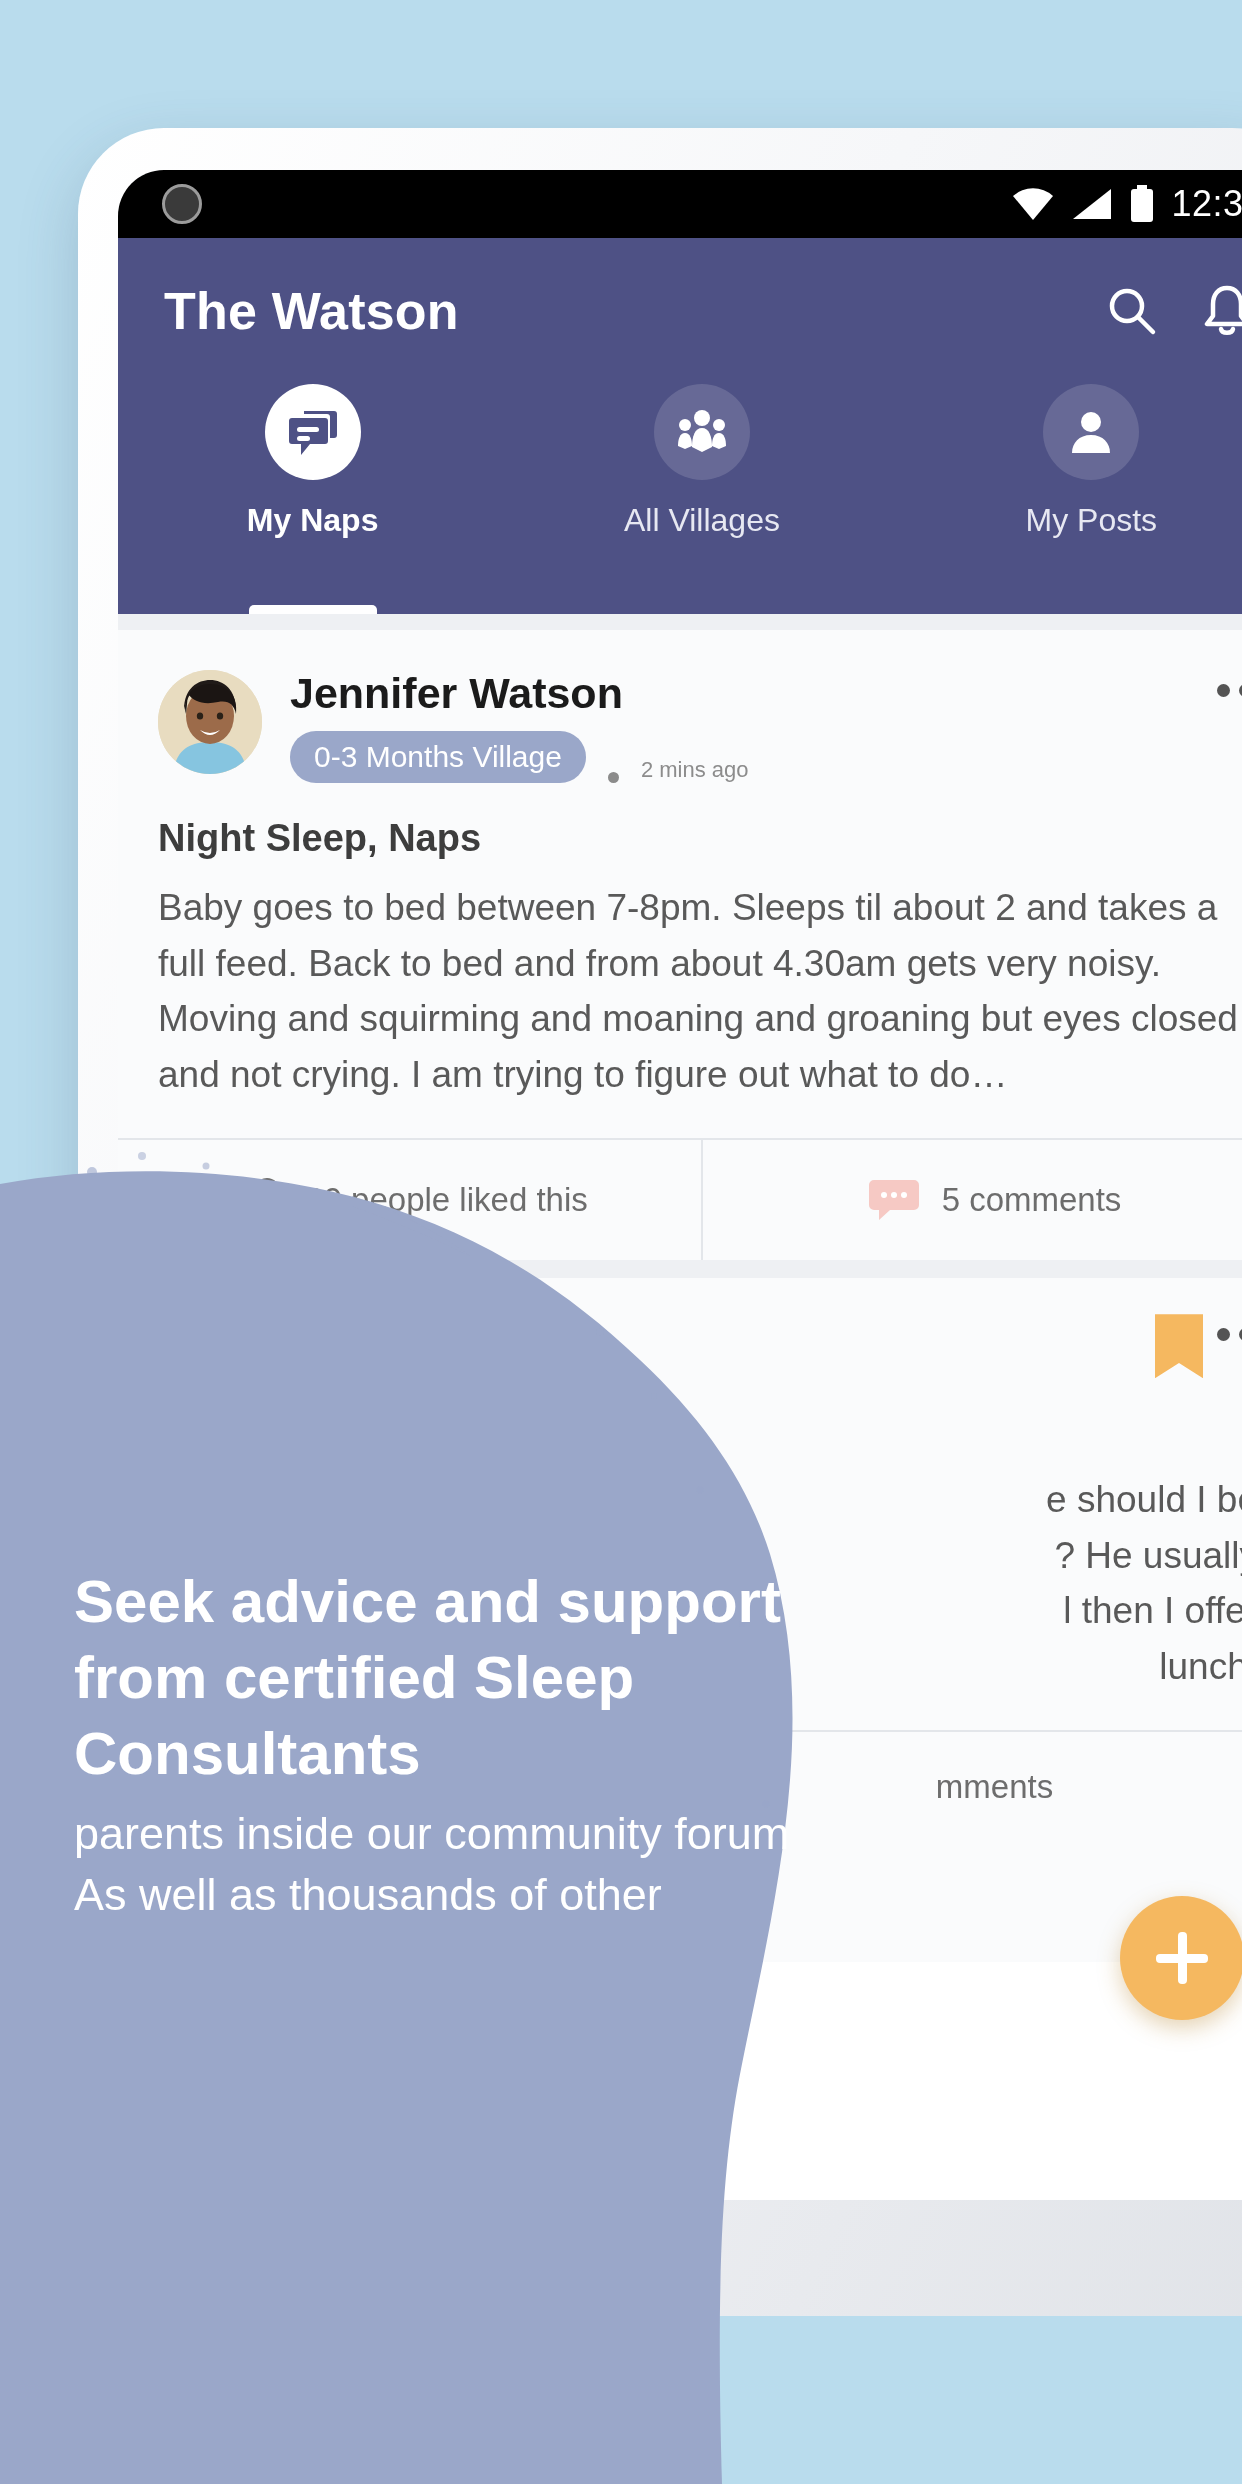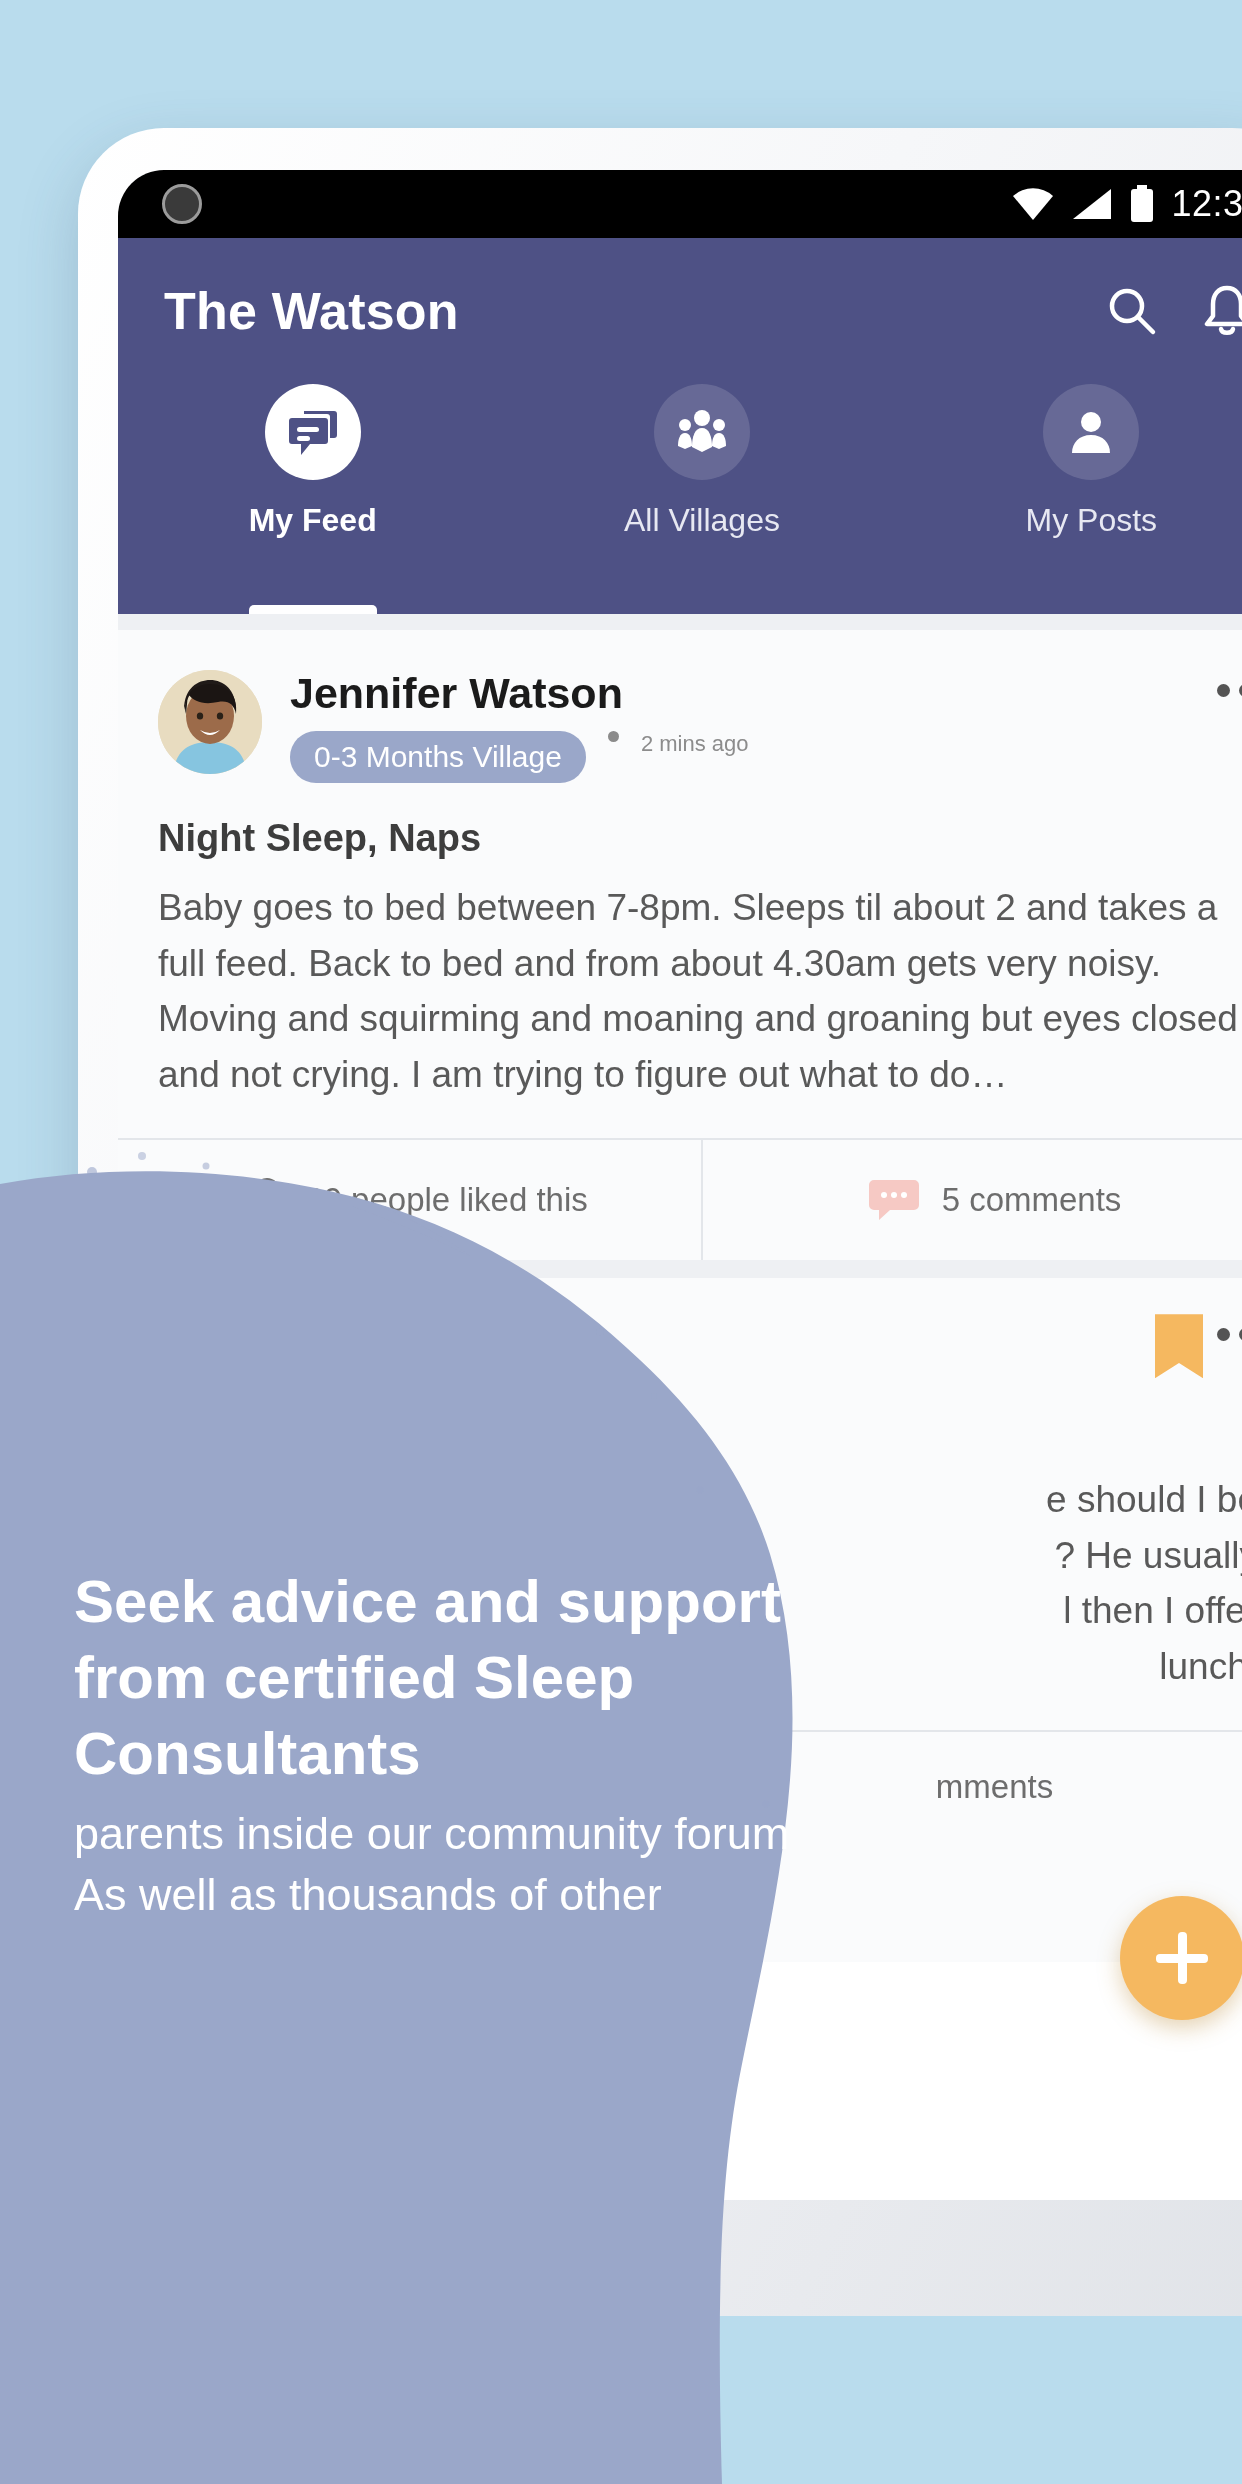--- a/index.html
+++ b/index.html
@@ -101,21 +101,21 @@
   #feed{background:#eef0f3;padding-top:16px;}
   .card{background:#fafbfc;margin-bottom:18px;}
 
   .post-head{display:flex;align-items:flex-start;padding:40px 34px 0 40px;}
   .avatar{
     width:104px;height:104px;border-radius:50%;flex:0 0 104px;
     overflow:hidden;background:#e7ddc4;position:relative;
   }
   .post-head-text{margin-left:28px;flex:1;min-width:0;}
   .author{font-size:43px;font-weight:700;color:#1b1b1b;line-height:1.1;}
-  .meta-row{display:flex;align-items:flex-start;gap:22px;margin-top:14px;}
+  .meta-row{display:flex;align-items:flex-end;gap:22px;margin-top:14px;}
   .village-badge{
     background:#9aa7c9;color:#ffffff;border-radius:999px;
     padding:9px 24px;font-size:30px;white-space:nowrap;
   }
   .meta-dot{width:11px;height:11px;border-radius:50%;background:#8b8b8b;flex:0 0 11px;}
   .meta-time{font-size:22px;color:#8c8c8c;white-space:nowrap;}
   .post-more{margin-left:auto;padding-left:14px;display:flex;align-items:center;gap:9px;padding-top:14px;}
   .post-more span{width:13px;height:13px;border-radius:50%;background:#545454;display:block;}
 
   .post-title{
@@ -226,21 +226,21 @@
 
       <div class="tab active">
         <div class="tab-circle">
           <svg width="54" height="54" viewBox="0 0 54 54">
             <path d="M18 6 H48 A3 3 0 0 1 51 9 V30 A3 3 0 0 1 48 33 H44 V12 A3 3 0 0 0 41 9 H18 Z" fill="#4e5185"></path>
             <path d="M6 13 H39 A3 3 0 0 1 42 16 V36 A3 3 0 0 1 39 39 H24 L15 50 V39 H6 A3 3 0 0 1 3 36 V16 A3 3 0 0 1 6 13 Z" fill="#4e5185"></path>
             <rect x="11" y="22" width="22" height="5" rx="2.5" fill="#ffffff"></rect>
             <rect x="11" y="31" width="13" height="5" rx="2.5" fill="#ffffff"></rect>
           </svg>
         </div>
-        <div class="tab-label">My Feed</div>
+        <div class="tab-label">My Naps</div>
         <div class="tab-underline"></div>
       </div>
 
       <div class="tab">
         <div class="tab-circle">
           <svg width="52" height="52" viewBox="0 0 52 52">
             <circle cx="26" cy="12" r="8" fill="#ffffff"></circle>
             <path d="M26 22 C33 22 36 30 36 41 L26 46 L16 41 C16 30 19 22 26 22 Z" fill="#ffffff"></path>
             <circle cx="9" cy="19" r="6" fill="#ffffff"></circle>
             <path d="M9 27 C14 27 16 33 16 40 L9 43 L2 40 C2 33 4 27 9 27 Z" fill="#ffffff"></path>

